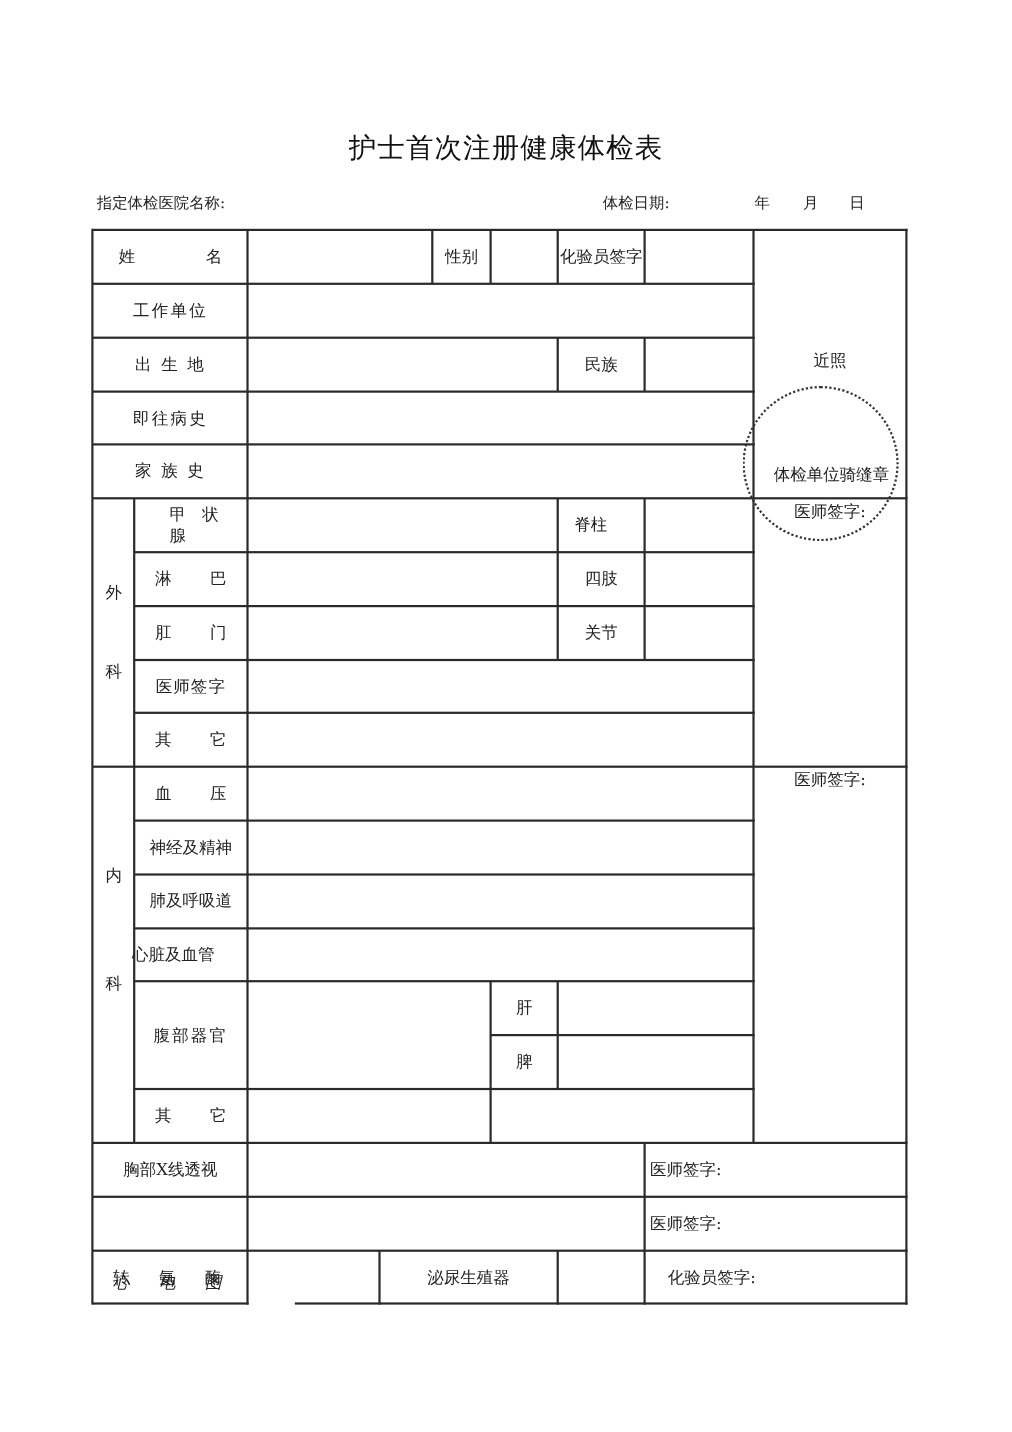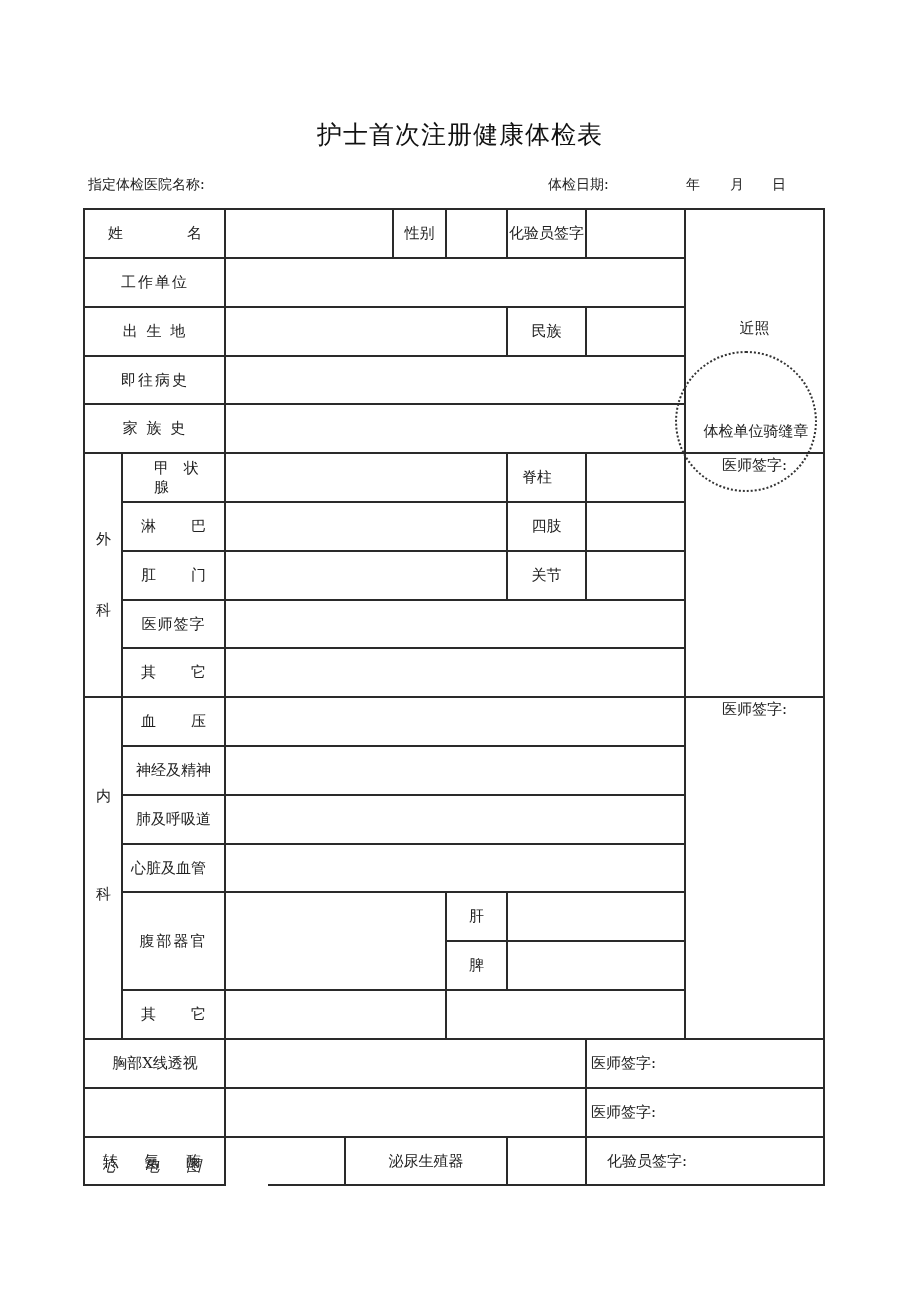--- a/index.html
+++ b/index.html
@@ -164,21 +164,21 @@
   <span>压</span>
 </div>
 <div class="cell input" style="left:226px; top:698px; width:458px; height:47px;"></div>
 
 <div class="cell" style="left:123px; top:747px; width:101px; height:47px;">神经及精神</div>
 <div class="cell input" style="left:226px; top:747px; width:458px; height:47px;"></div>
 
 <div class="cell" style="left:123px; top:796px; width:101px; height:47px;">肺及呼吸道</div>
 <div class="cell input" style="left:226px; top:796px; width:458px; height:47px;"></div>
 
-<div class="cell" style="left:118px; top:845px; width:101px; height:46px;text-align:right;">心脏及血管</div>
+<div class="cell" style="left:107px; top:845px; width:101px; height:46px;text-align:right;">心脏及血管</div>
 <div class="cell input" style="left:226px; top:845px; width:458px; height:46px;"></div>
 
 <div class="cell" style="left:123px; top:893px; width:101px; height:96px; letter-spacing:2px;">腹部器官</div>
 <div class="cell input" style="left:226px; top:893px; width:219px; height:96px;"></div>
 <div class="cell" style="left:447px; top:893px; width:59px; height:47px;">肝</div>
 <div class="cell input" style="left:508px; top:893px; width:176px; height:47px;"></div>
 <div class="cell" style="left:447px; top:942px; width:59px; height:47px;">脾</div>
 <div class="cell input" style="left:508px; top:942px; width:176px; height:47px;"></div>
 
 <div class="cell spread" style="left:123px; top:991px; width:101px; height:47px; padding:0 18px;">

